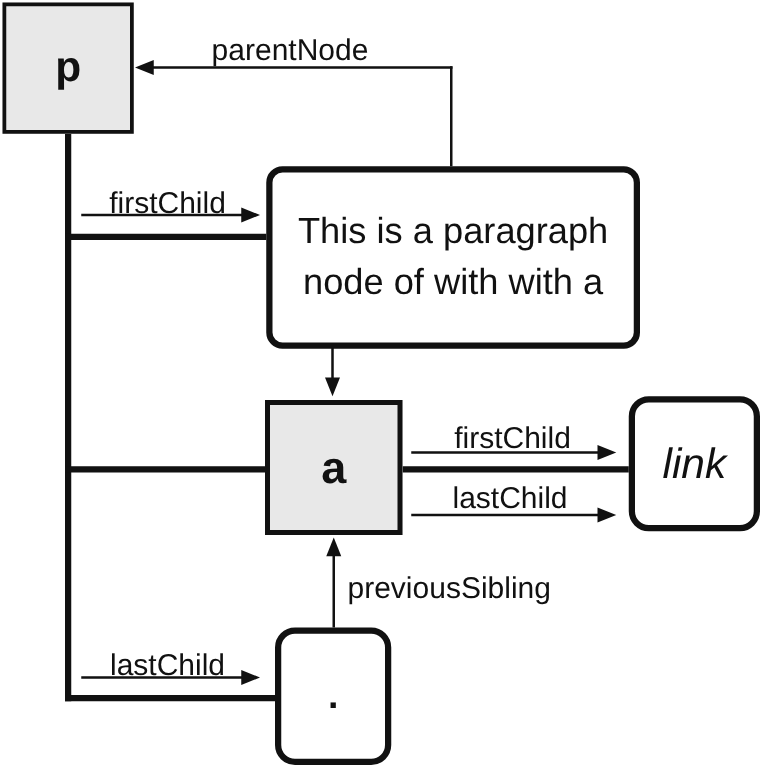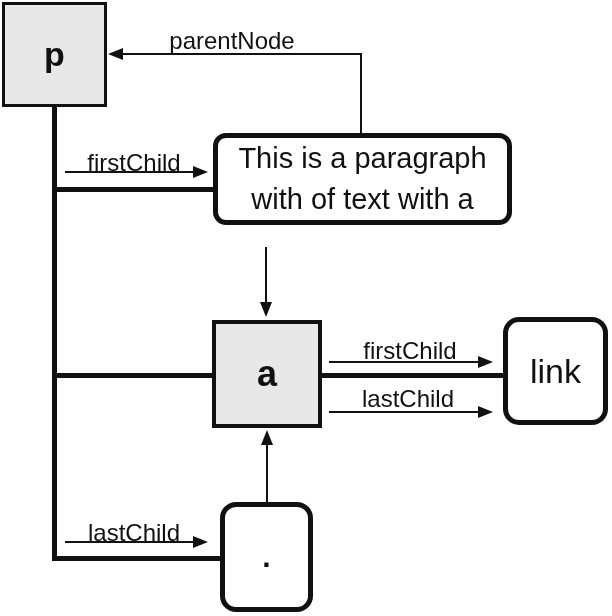--- a/index.html
+++ b/index.html
@@ -28,28 +28,28 @@
     display: flex;
     align-items: center;
     justify-content: center;
     background: var(--fill-white);
     border: 5px solid var(--stroke);
   }
   .box-square { border-radius: 0; background: var(--fill-gray); }
   .box-rounded { border-radius: 15px; }
 
   .node-p    { left: 2px;   top: 2px;   width: 105px; height: 105px; border-width: 3px; }
-  .node-par  { left: 213px; top: 133px; width: 299px; height: 92px; border-radius: 13px; }
+  .node-par  { left: 213px; top: 133px; width: 299px; height: 146px; border-radius: 13px; }
   .node-a    { left: 212px; top: 320px; width: 110px; height: 108px; border-width: 4px; }
   .node-link { left: 503px; top: 317px; width: 105px; height: 108px; border-radius: 16px; }
   .node-dot  { left: 220px; top: 502px; width: 93px;  height: 110px; border-radius: 16px; }
 
   .lbl-bold-lg { font-size: 34px; font-weight: bold; }
   .lbl-bold-xl { font-size: 36px; font-weight: bold; }
-  .lbl-lg      { font-size: 34px; }
+  .lbl-lg      { font-size: 34px; font-style: italic; }
   .lbl-dot     { font-size: 30px; font-weight: bold; line-height: 10px; }
   .par-text {
     font-size: 29px;
     line-height: 41px;
     text-align: center;
     white-space: nowrap;
   }
 
   
   .thick { position: absolute; background: var(--stroke); }
@@ -130,33 +130,34 @@
   <div class="thin fc2-h"></div>
   <div class="ah ah-right fc2-head"></div>
   <span class="edge-label centered fc2-lbl">firstChild</span>
 
   <div class="thin lc2-h"></div>
   <div class="ah ah-right lc2-head"></div>
   <span class="edge-label centered lc2-lbl">lastChild</span>
 
   <div class="thin ps-v"></div>
   <div class="ah ah-up ps-head"></div>
+  <span class="edge-label ps-lbl">previousSibling</span>
 
   <div class="thin lc1-h"></div>
   <div class="ah ah-right lc1-head"></div>
   <span class="edge-label centered lc1-lbl">lastChild</span>
 
   <div class="box box-square node-p">
     <span class="lbl-bold-lg">p</span>
   </div>
 
   <div class="box box-rounded node-par">
     <div class="par-text">
       <div>This is a paragraph</div>
-      <div>with of text with a</div>
+      <div>node of with with a</div>
     </div>
   </div>
 
   <div class="box box-square node-a">
     <span class="lbl-bold-xl">a</span>
   </div>
 
   <div class="box box-rounded node-link">
     <span class="lbl-lg">link</span>
   </div>

